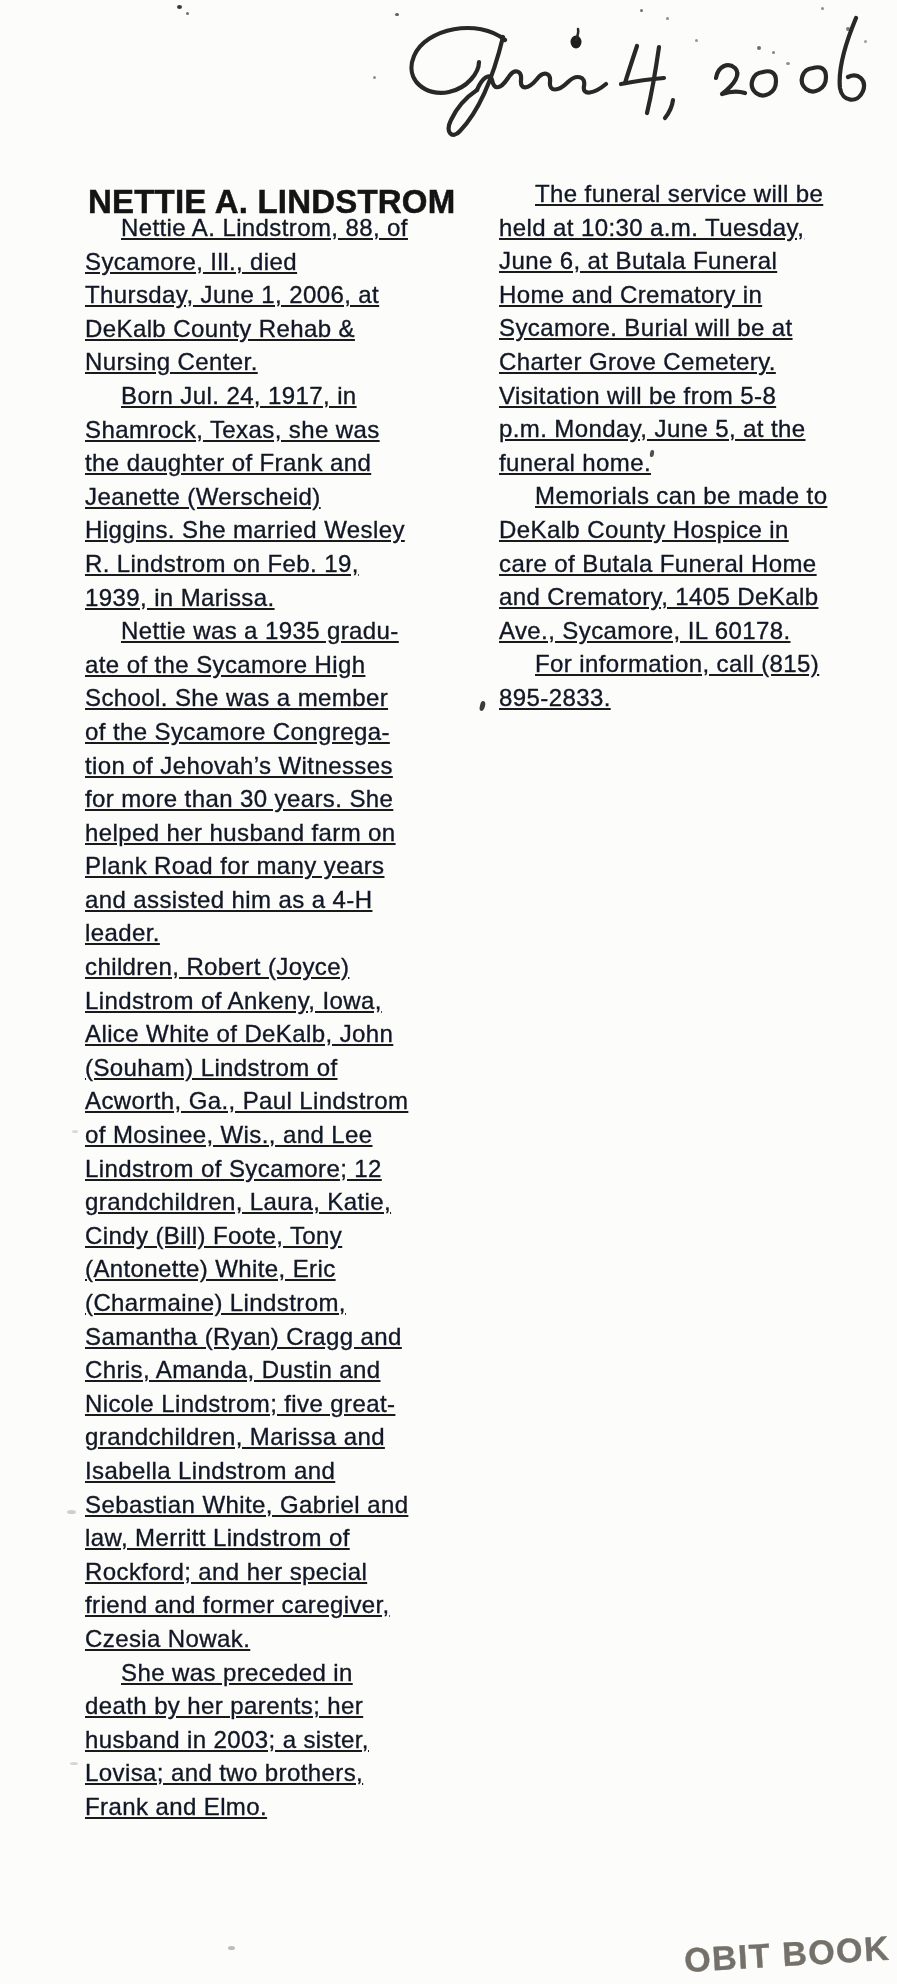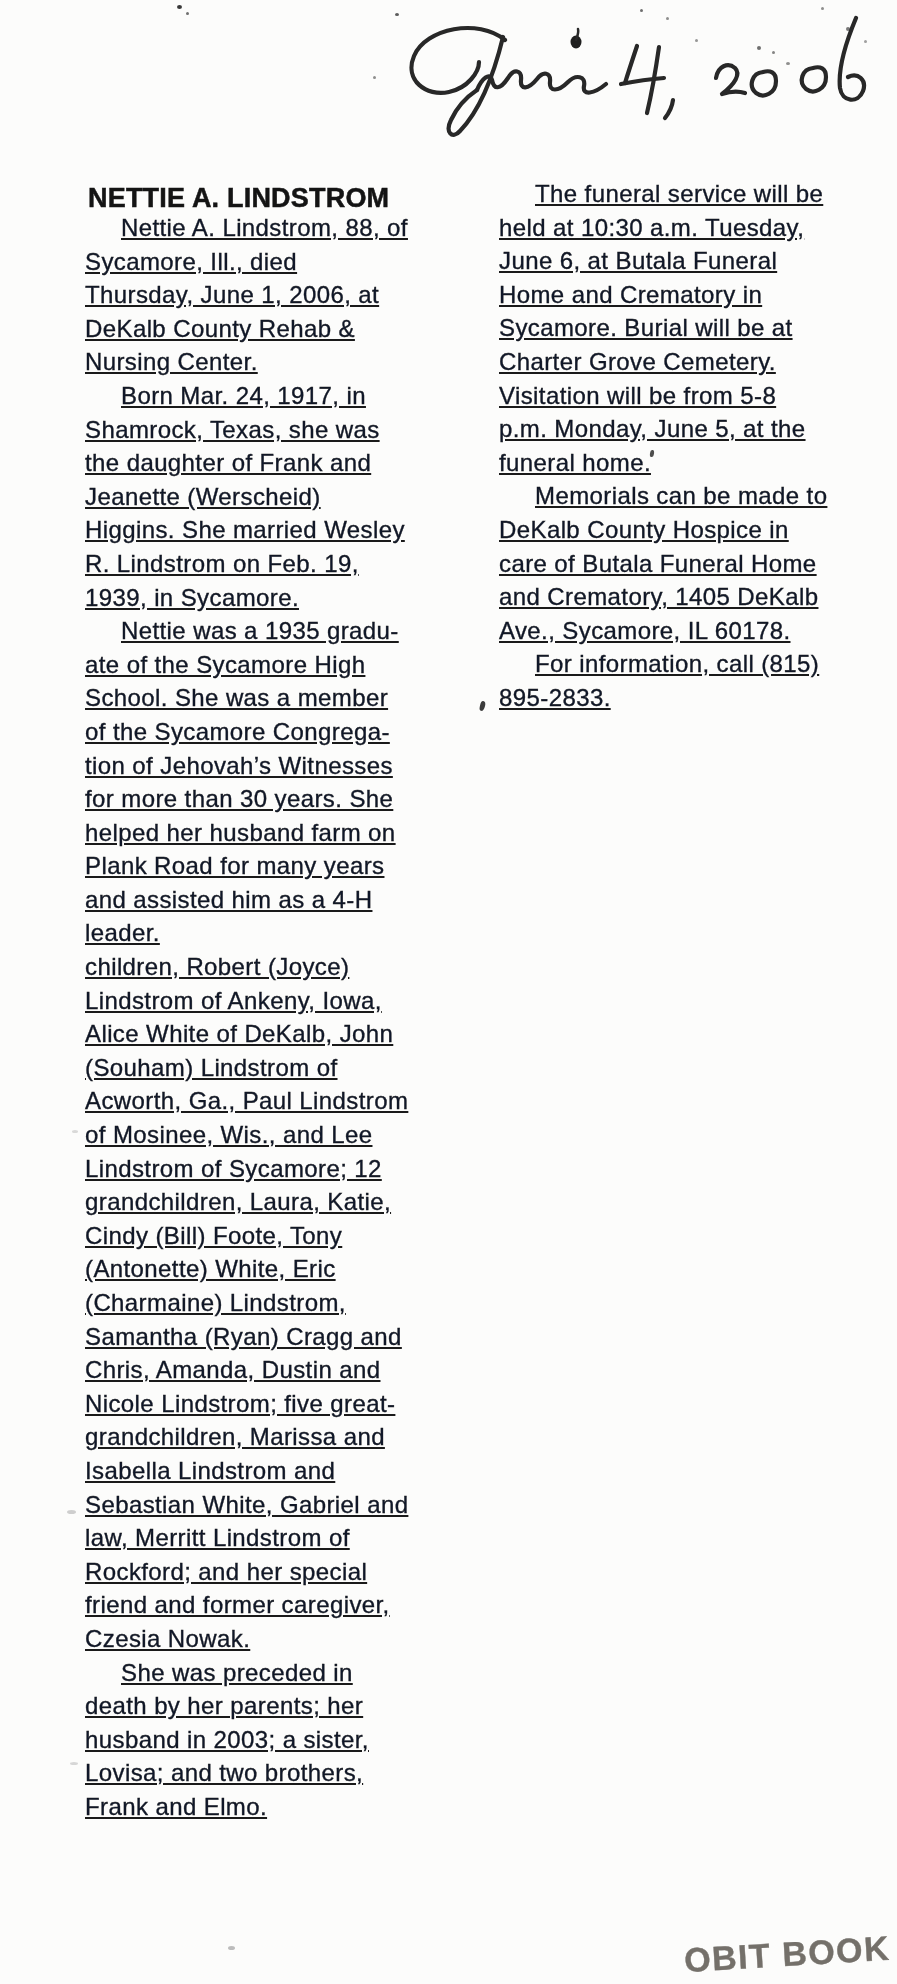--- a/index.html
+++ b/index.html
@@ -6,21 +6,21 @@
   .page{
     position:relative;
     width:897px;height:1984px;
     background:#fcfcfb;
     overflow:hidden;
     font-family:"Liberation Sans","DejaVu Sans",sans-serif;
     color:#161616;
   }
   .headline{
     position:absolute;left:88px;top:183px;
-    font-size:27px;font-weight:bold;letter-spacing:.2px;
+    font-size:33px;font-weight:bold;letter-spacing:.2px;
     color:#141414;white-space:nowrap;
     -webkit-text-stroke:.5px #141414;
   }
   .col{
     position:absolute;
     font-size:24px;line-height:33.6px;letter-spacing:.4px;
     color:#0f172a;white-space:nowrap;text-decoration:underline;
     -webkit-text-stroke:.35px #1a1a1a;
   }
   .col-left{left:85px;top:211px;width:400px;}
@@ -74,27 +74,27 @@
   </div>
 
   <div class="headline">NETTIE A. LINDSTROM</div>
 
   <div class="col col-left">
       <div class="line indent">Nettie A. Lindstrom, 88, of</div>
       <div class="line">Sycamore, Ill., died</div>
       <div class="line">Thursday, June 1, 2006, at</div>
       <div class="line">DeKalb County Rehab &amp;</div>
       <div class="line">Nursing Center.</div>
-      <div class="line indent">Born Mar. 24, 1917, in</div>
+      <div class="line indent">Born Jul. 24, 1917, in</div>
       <div class="line">Shamrock, Texas, she was</div>
       <div class="line">the daughter of Frank and</div>
       <div class="line">Jeanette (Werscheid)</div>
       <div class="line">Higgins. She married Wesley</div>
       <div class="line">R. Lindstrom on Feb. 19,</div>
-      <div class="line">1939, in Sycamore.</div>
+      <div class="line">1939, in Marissa.</div>
       <div class="line indent">Nettie was a 1935 gradu-</div>
       <div class="line">ate of the Sycamore High</div>
       <div class="line">School. She was a member</div>
       <div class="line">of the Sycamore Congrega-</div>
       <div class="line">tion of Jehovah’s Witnesses</div>
       <div class="line">for more than 30 years. She</div>
       <div class="line">helped her husband farm on</div>
       <div class="line">Plank Road for many years</div>
       <div class="line">and assisted him as a 4-H</div>
       <div class="line">leader.</div>

